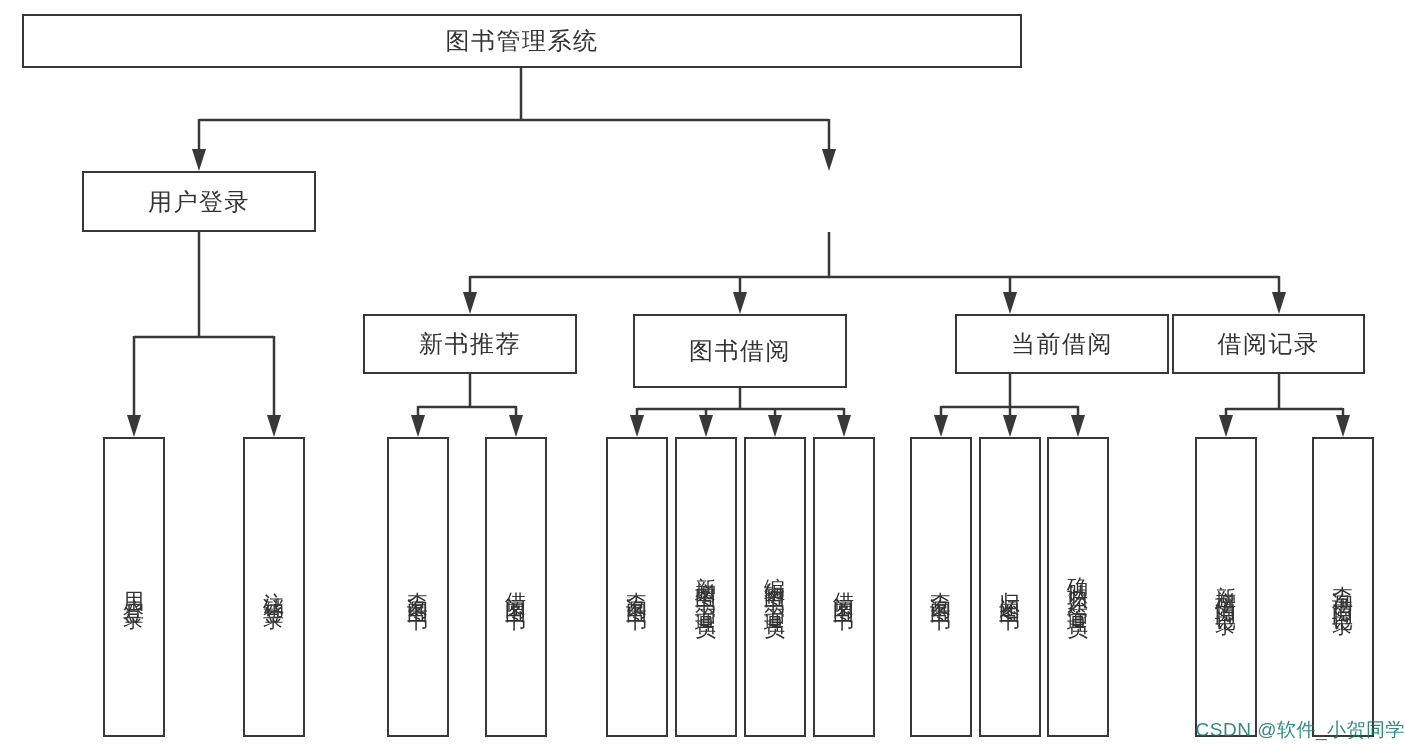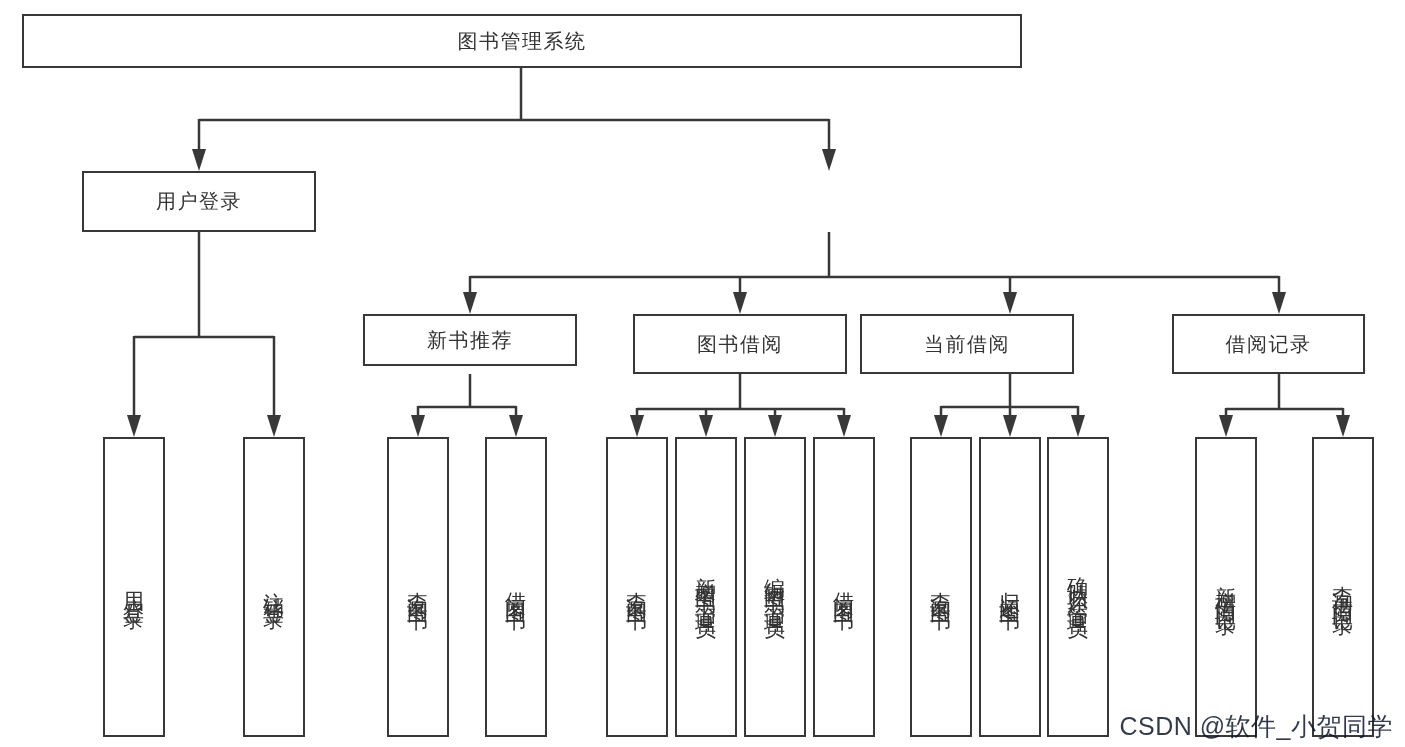--- a/index.html
+++ b/index.html
@@ -16,34 +16,34 @@
     position:absolute;
     box-sizing:border-box;
     border:2.5px solid #383838;
     background:#ffffff;
     color:#333333;
     display:flex;
     align-items:center;
     justify-content:center;
     text-align:center;
   }
-  .h{font-size:20px;letter-spacing:1.5px;font-family:Liberation Serif, serif;}
+  .h{font-size:24px;letter-spacing:1.5px;font-family:Liberation Serif, serif;}
   .v{
     writing-mode:vertical-rl;
     text-orientation:mixed;
     font-size:21px;
     letter-spacing:6px;
     line-height:1;
   }
   .watermark{
     position:absolute;
-    right:12px;
+    right:0;
     bottom:4px;
-    font-size:25px;
-    color:#0f172a;
+    font-size:19px;
+    color:#0f766e;
     opacity:0.85;
     letter-spacing:0.5px;
     white-space:nowrap;
   }
 </style>
 </head>
 <body>
 
 <div class="canvas">
 
@@ -84,23 +84,23 @@
       <polygon points="1071,415 1085,415 1078,437"></polygon>
       <polygon points="1219,415 1233,415 1226,437"></polygon>
       <polygon points="1336,415 1350,415 1343,437"></polygon>
     </g>
   </svg>
 
   <div class="node h" style="left:22px;top:14px;width:1000px;height:54px">图书管理系统</div>
 
   <div class="node h" style="left:82px;top:171px;width:234px;height:61px">用户登录</div>
 
-  <div class="node h" style="left:363px;top:314px;width:214px;height:52px">新书推荐</div>
-  <div class="node h" style="left:633px;top:314px;width:214px;height:60px">图书借阅</div>
-  <div class="node h" style="left:860px;top:314px;width:214px;height:60px">当前借阅</div>
+  <div class="node h" style="left:363px;top:314px;width:214px;height:60px">新书推荐</div>
+  <div class="node h" style="left:633px;top:314px;width:214px;height:74px">图书借阅</div>
+  <div class="node h" style="left:955px;top:314px;width:214px;height:60px">当前借阅</div>
   <div class="node h" style="left:1172px;top:314px;width:193px;height:60px">借阅记录</div>
 
   <div class="node v" style="left:103px;top:437px;width:62px;height:300px">用户登录</div>
   <div class="node v" style="left:243px;top:437px;width:62px;height:300px">注销登录</div>
 
   <div class="node v" style="left:387px;top:437px;width:62px;height:300px">查询图书</div>
   <div class="node v" style="left:485px;top:437px;width:62px;height:300px">借阅图书</div>
 
   <div class="node v" style="left:606px;top:437px;width:62px;height:300px">查询图书</div>
   <div class="node v" style="left:675px;top:437px;width:62px;height:300px">新增图书（管理员）</div>

